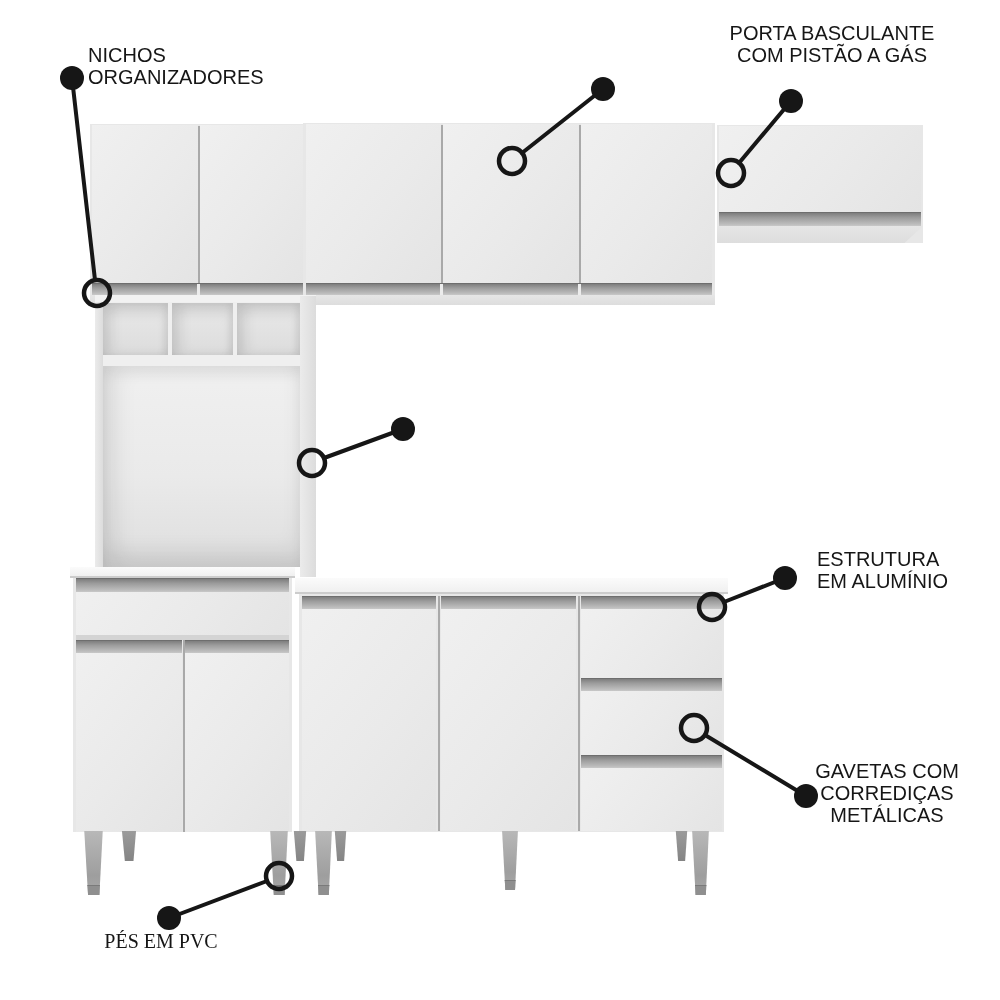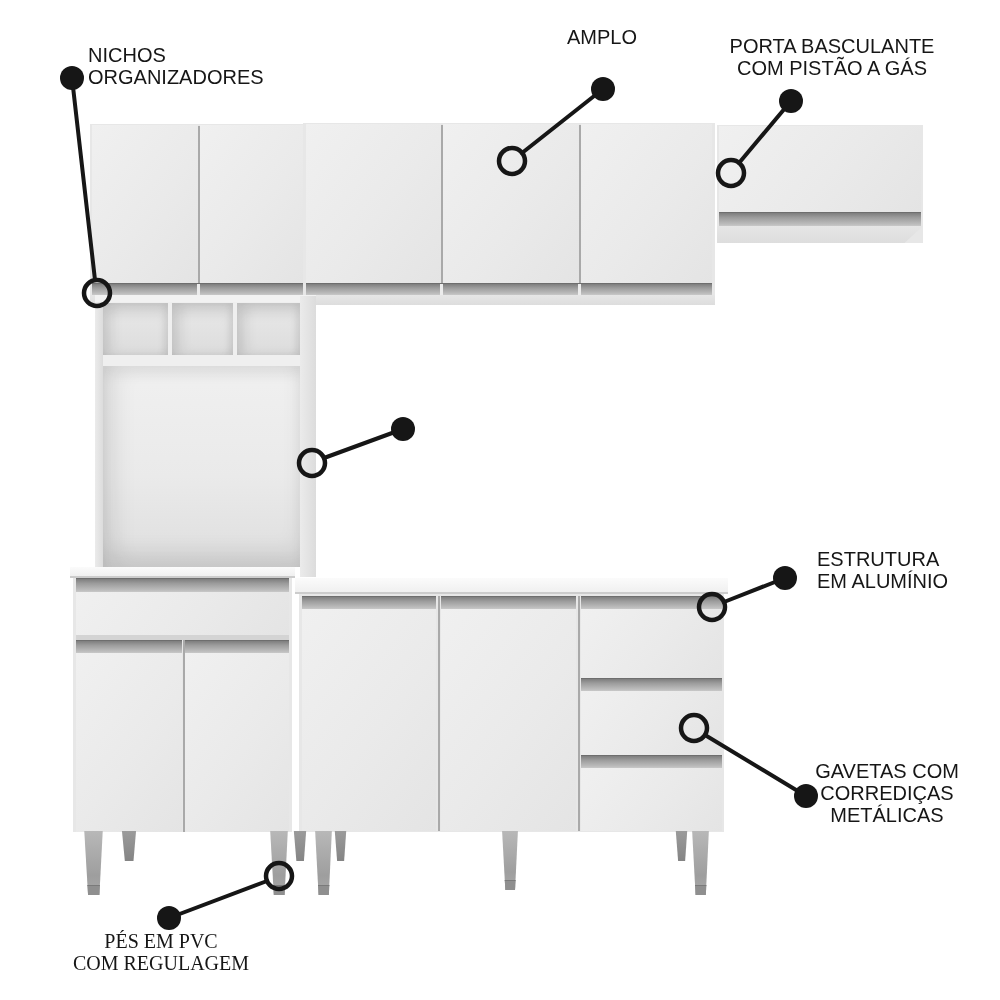--- a/index.html
+++ b/index.html
@@ -141,35 +141,33 @@
       <circle cx="694" cy="728" r="13"></circle>
       <circle cx="279" cy="876" r="13"></circle>
     </g>
   </svg>
 
   <div class="label" style="left:88px;top:44px;">
     <div>NICHOS</div>
     <div>ORGANIZADORES</div>
   </div>
   <div class="label tc" style="left:482px;top:26px;width:240px;">
-    <div>AMPLO</div>
   </div>
-  <div class="label tc" style="left:682px;top:35px;width:300px;text-align:center;">
+  <div class="label tc" style="left:682px;top:22px;width:300px;text-align:center;">
     <div>PORTA BASCULANTE</div>
     <div>COM PISTÃO A GÁS</div>
   </div>
   <div class="label tc" style="left:373px;top:398px;width:240px;">
   </div>
   <div class="label" style="left:817px;top:548px;">
     <div>ESTRUTURA</div>
     <div>EM ALUMÍNIO</div>
   </div>
   <div class="label tc" style="left:767px;top:760px;width:240px;">
     <div>GAVETAS COM</div>
     <div>CORREDIÇAS</div>
     <div>METÁLICAS</div>
   </div>
   <div class="label tc" style="left:41px;top:930px;width:240px;font-family:Liberation Serif, serif;">
     <div>PÉS EM PVC</div>
-    <div>COM REGULAGEM</div>
   </div>
 
 </div>
 
 </body></html>

